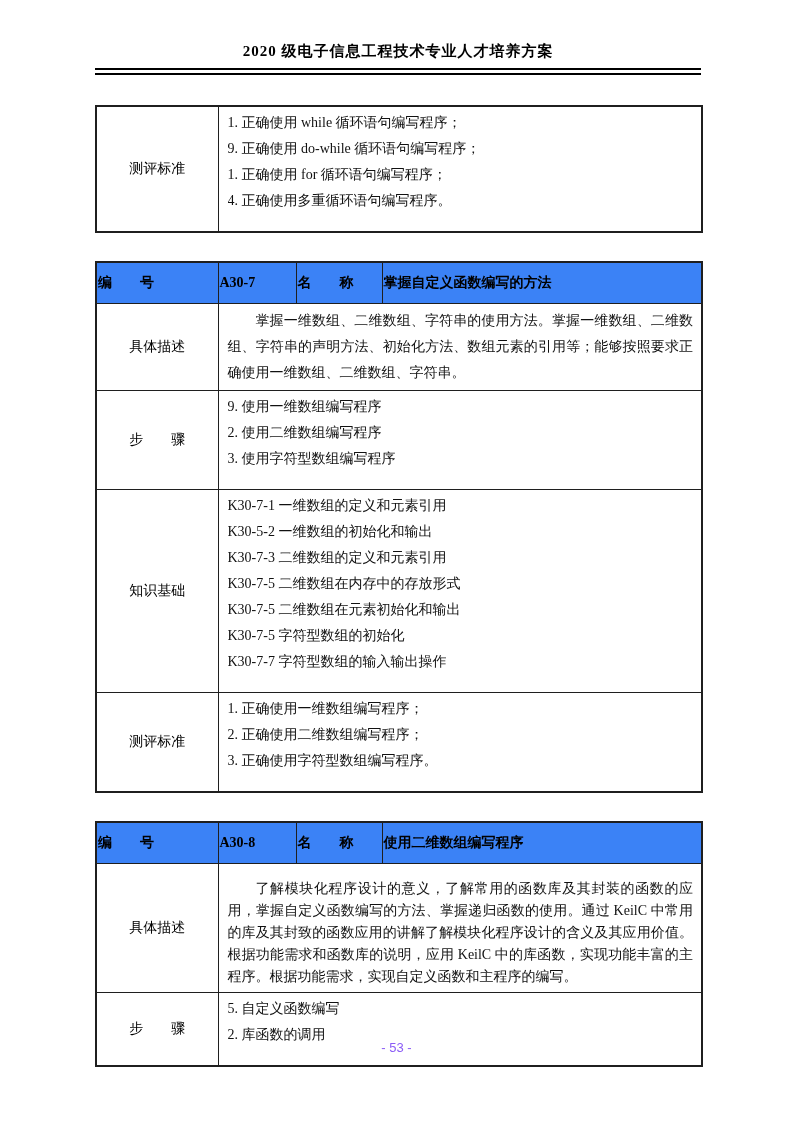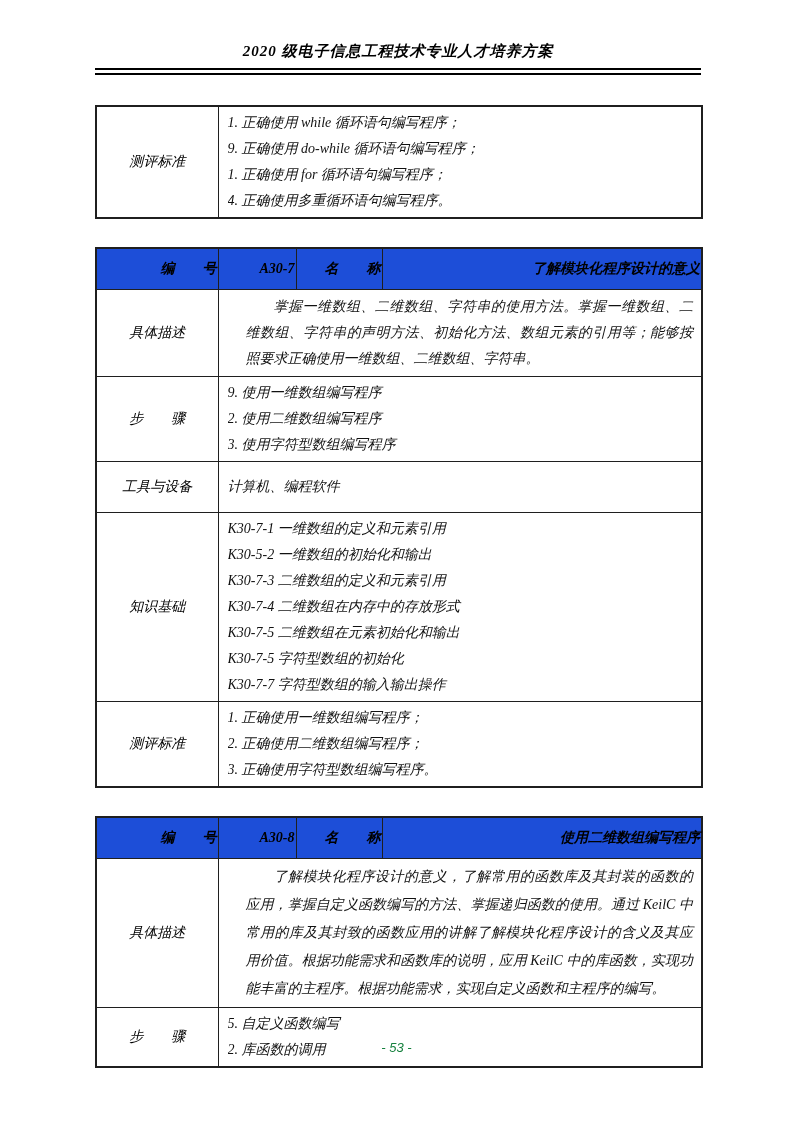--- a/index.html
+++ b/index.html
@@ -8,21 +8,20 @@
     background: #ffffff;
   }
   .page {
     position: relative;
     width: 793px;
     height: 1122px;
     background: #ffffff;
     font-family: "Liberation Serif", "DejaVu Serif", serif;
     color: #111111;
     overflow: hidden;
-    font-style: italic;
   }
   .content {
     position: absolute;
     left: 95px;
     top: 0;
     width: 606px;
   }
   .doc-title {
     margin-top: 42px;
     text-align: center;
@@ -50,53 +49,53 @@
   table.doc-table td {
     border: 1px solid #1f1f1f;
     vertical-align: middle;
   }
   td.label-cell {
     text-align: center;
     padding: 16px 4px;
     color: #000000;
   }
   td.content-cell {
-    padding: 3px 8px 3px 9px;
+    padding: 3px 8px 17px 9px;
     line-height: 26px;
   }
   td.content-cell .content-line {
     white-space: nowrap;
     overflow: hidden;
   }
   td.para-cell {
-    padding: 4px 8px 4px 27px;
+    padding: 4px 8px 4px 9px;
   }
   .para {
     text-indent: 2em;
     text-align: justify;
     line-height: 26px;
     margin: 0;
   }
-  .para-tight { line-height: 28px; }
+  .para-tight { line-height: 22px; margin-top: 10px; }
   tr.head-row td {
-    background: #1d4ed8;
+    background: #3b82f6;
     height: 38px;
-    text-align: right;
+    text-align: left;
     font-weight: bold;
     color: #000000;
     margin-top: 9px;
   }
   .page-footer {
     position: absolute;
     top: 1040px;
     left: 0;
     width: 100%;
     text-align: center;
     font-size: 13px;
-    color: #15803d;
+    color: #8b5cf6;
     font-family: "Liberation Sans", sans-serif;
   }
 </style>
 </head>
 <body>
 
 <div class="page">
   <div class="content">
 
     <div class="doc-title">2020 级电子信息工程技术专业人才培养方案</div>
@@ -125,49 +124,43 @@
           <col style="width:122px">
           <col style="width:78px">
           <col style="width:86px">
           <col style="width:320px">
         </colgroup>
       <tbody>
           <tr class="head-row">
         <td>编　　号</td>
         <td>A30-7</td>
         <td>名　　称</td>
-        <td>了解模块化程序设计的意义</td>
+        <td>掌握自定义函数编写的方法</td>
       </tr>
       <tr>
         <td class="label-cell">具体描述</td>
         <td class="para-cell" colspan="3">
           <p class="para">掌握一维数组、二维数组、字符串的使用方法。掌握一维数组、二维数组、字符串的声明方法、初始化方法、数组元素的引用等；能够按照要求正确使用一维数组、二维数组、字符串。</p>
         </td>
       </tr>
       <tr>
         <td class="label-cell">步　　骤</td>
         <td class="content-cell" colspan="3">
           <div class="content-line">9. 使用一维数组编写程序</div>
           <div class="content-line">2. 使用二维数组编写程序</div>
           <div class="content-line">3. 使用字符型数组编写程序</div>
         </td>
       </tr>
       <tr>
-        <td class="label-cell">工具与设备</td>
-        <td class="content-cell" colspan="3">
-          <div class="content-line">计算机、编程软件</div>
-        </td>
-      </tr>
-      <tr>
         <td class="label-cell">知识基础</td>
         <td class="content-cell" colspan="3">
           <div class="content-line">K30-7-1 一维数组的定义和元素引用</div>
           <div class="content-line">K30-5-2 一维数组的初始化和输出</div>
           <div class="content-line">K30-7-3 二维数组的定义和元素引用</div>
-          <div class="content-line">K30-7-4 二维数组在内存中的存放形式</div>
+          <div class="content-line">K30-7-5 二维数组在内存中的存放形式</div>
           <div class="content-line">K30-7-5 二维数组在元素初始化和输出</div>
           <div class="content-line">K30-7-5 字符型数组的初始化</div>
           <div class="content-line">K30-7-7 字符型数组的输入输出操作</div>
         </td>
       </tr>
       <tr>
         <td class="label-cell">测评标准</td>
         <td class="content-cell" colspan="3">
           <div class="content-line">1. 正确使用一维数组编写程序；</div>
           <div class="content-line">2. 正确使用二维数组编写程序；</div>

